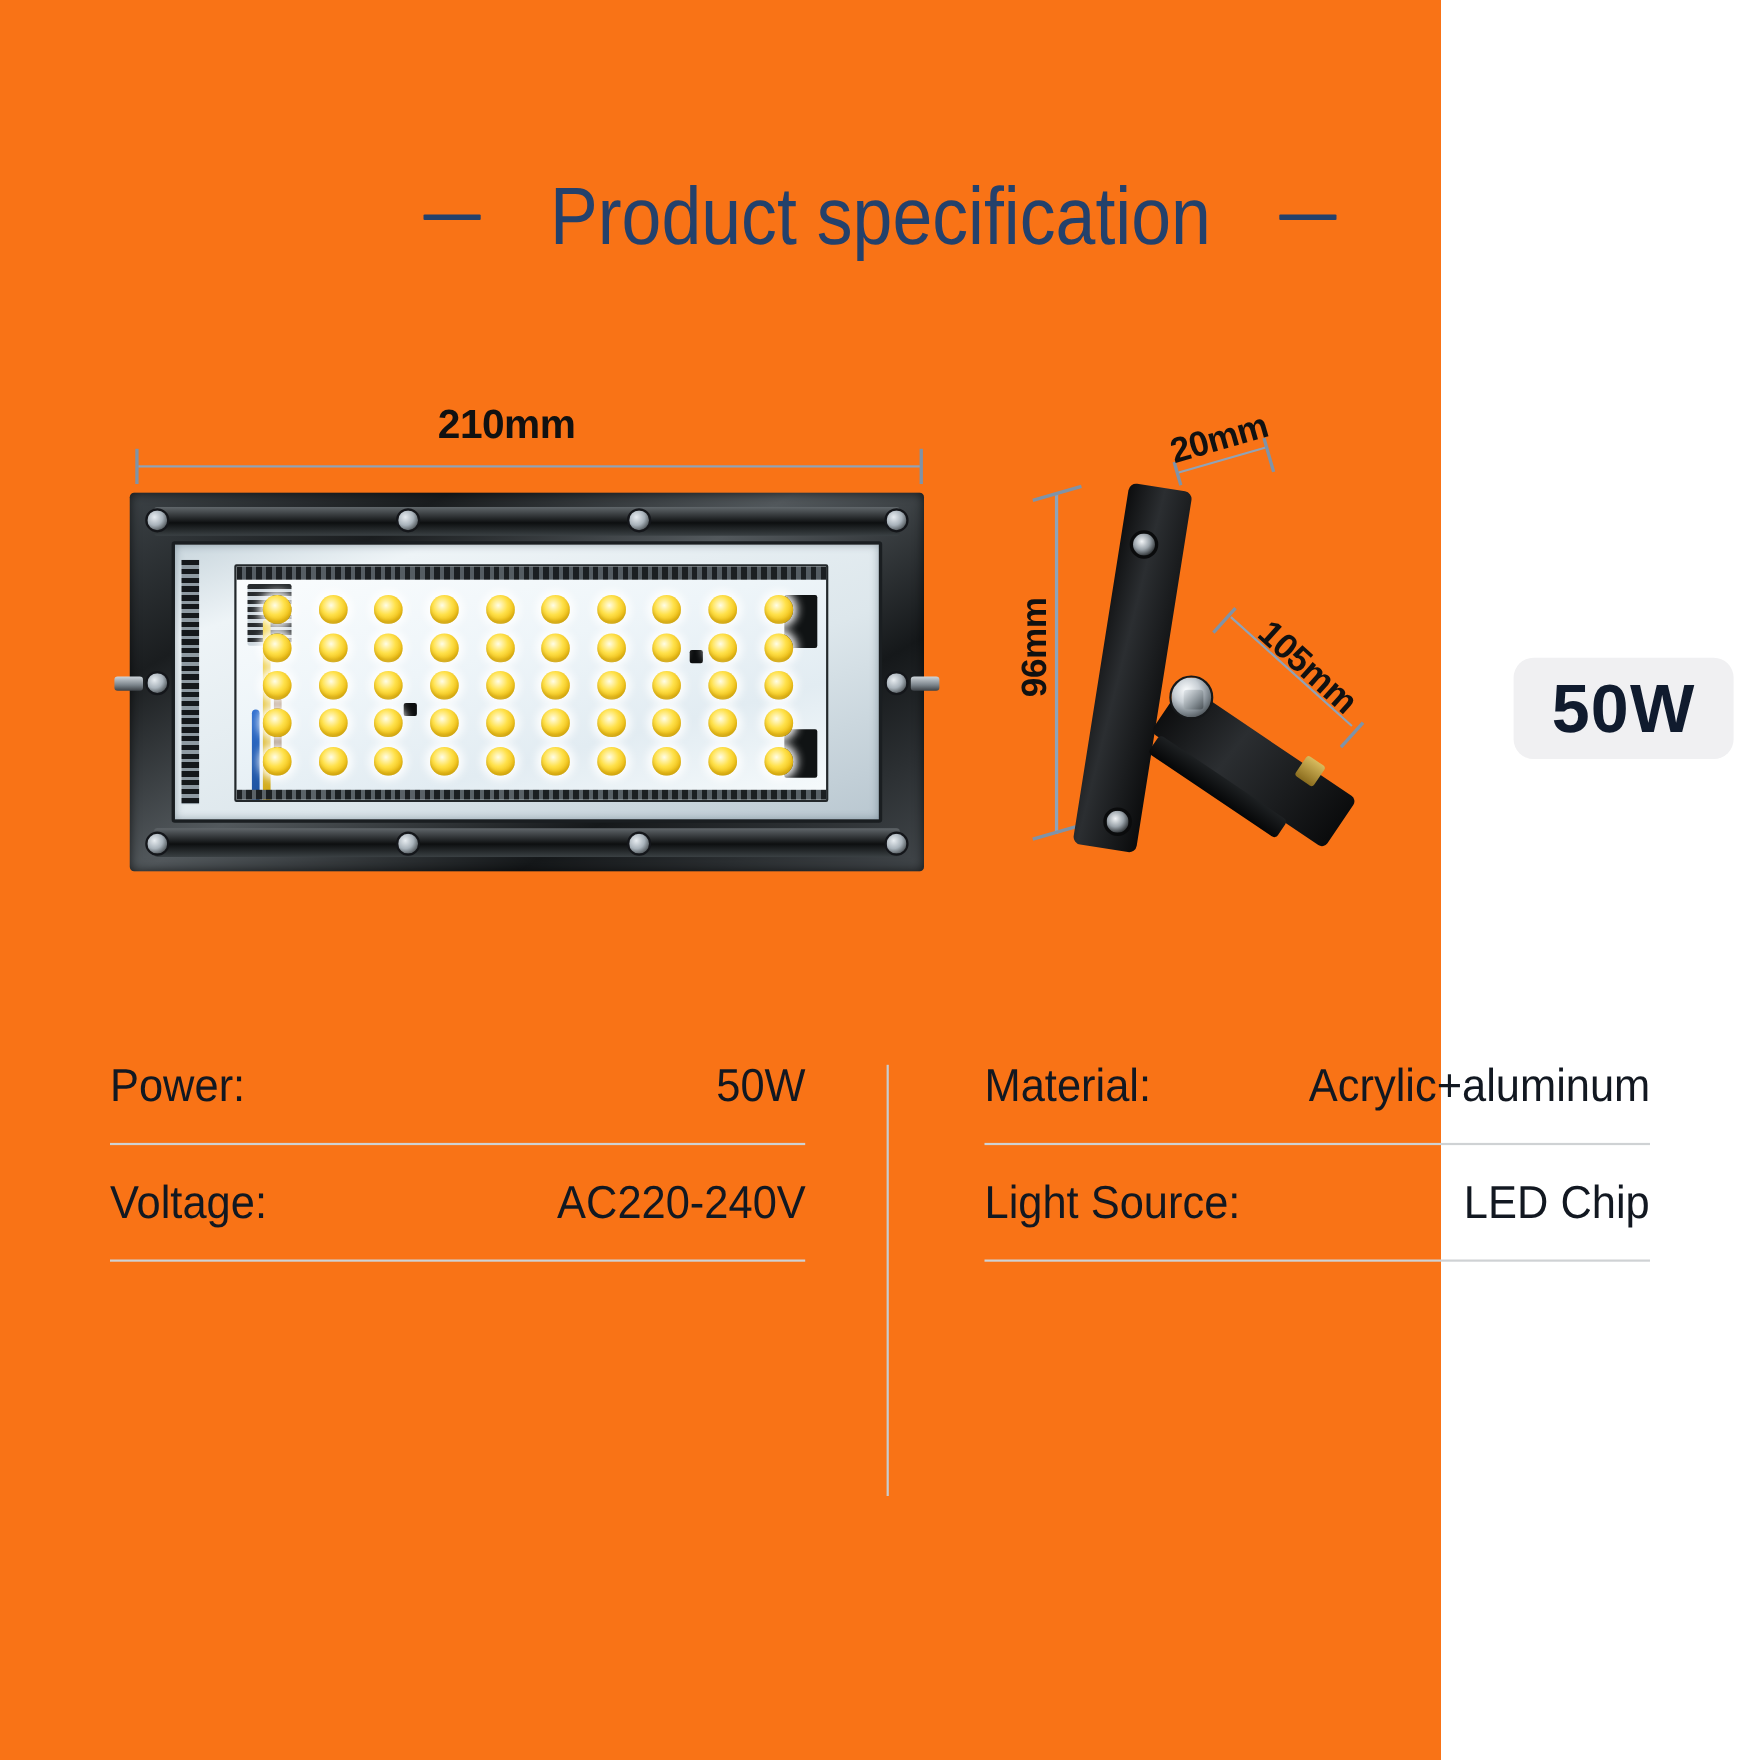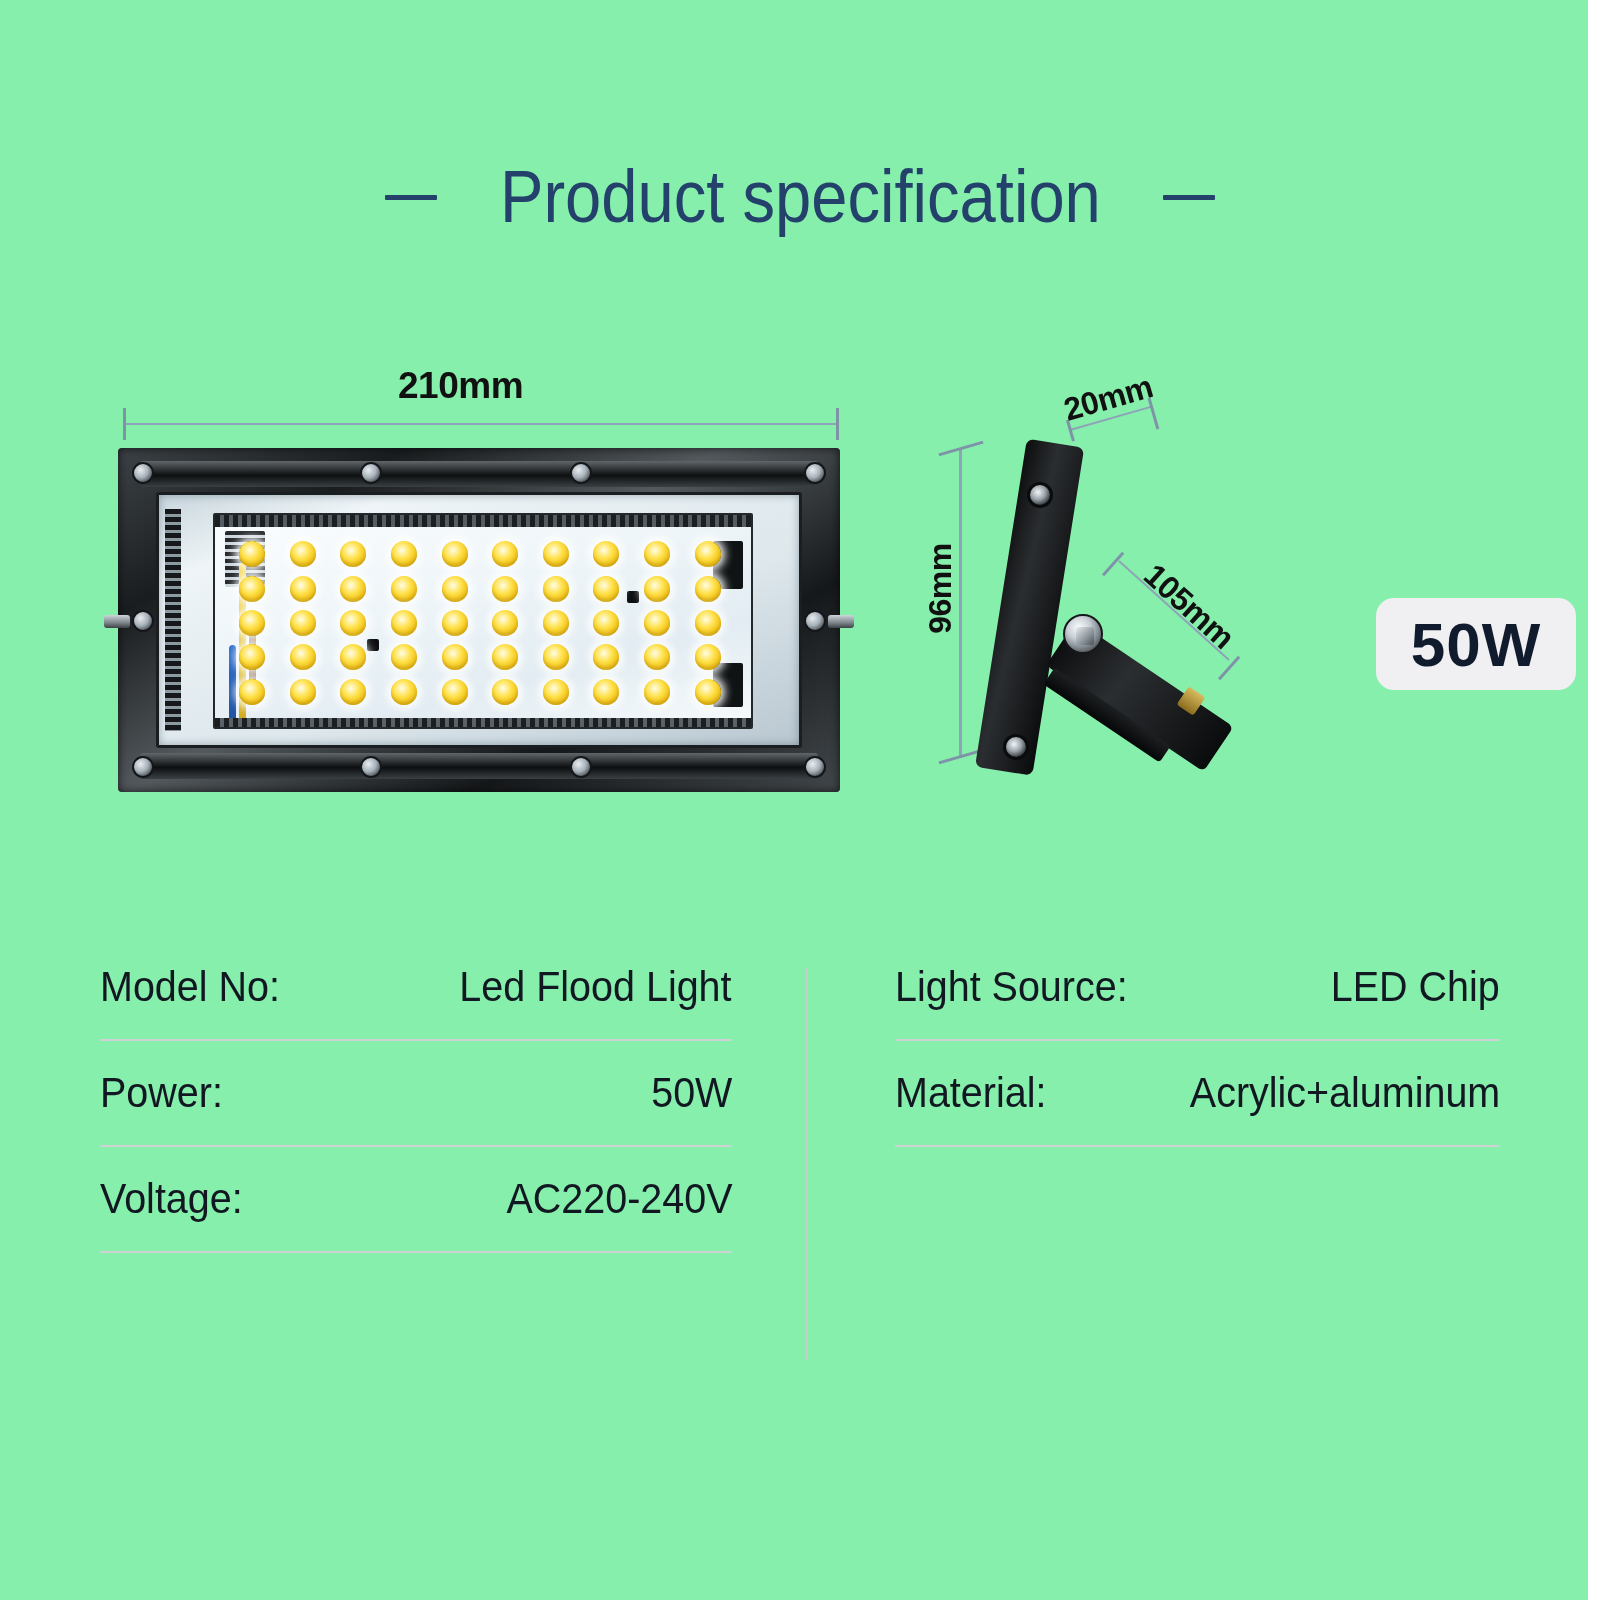--- a/index.html
+++ b/index.html
@@ -2,21 +2,21 @@
 <html><head>
 <meta charset="utf-8">
 <style>
   * { box-sizing: border-box; margin: 0; padding: 0; }
   html, body {
     width: 1600px; height: 1600px;
     background: #ffffff;
     font-family: "Liberation Sans", sans-serif;
     overflow: hidden;
   }
-  #page { position: relative; width: 1588px; height: 1600px; background: #86efac; }
+  #page { position: relative; width: 1310px; height: 1600px; background: #f97316; }
 
   
   .title-wrap {
     position: absolute; left: 0; top: 160px; width: 1600px;
     display: flex; align-items: center; justify-content: center; gap: 22px;
   }
   .title-dash { width: 52px; height: 5px; background: #24416b; border-radius: 1px; }
   .title-text {
     font-size: 74px; font-weight: 400; color: #24416b;
     letter-spacing: 0px; transform: scaleX(0.88); transform-origin: center;
@@ -298,39 +298,35 @@
     <div class="b-gold"></div>
     <div class="b-bolt"></div>
   </div>
 
   <div class="badge">
     <span class="badge-text">50W</span>
   </div>
 
   <div class="spec-table spec-left">
     <div class="spec-row">
-      <span class="spec-key">Model No:</span>
-      <span class="spec-value">Led Flood Light</span>
-    </div>
-    <div class="spec-row">
       <span class="spec-key">Power:</span>
       <span class="spec-value">50W</span>
     </div>
     <div class="spec-row">
       <span class="spec-key">Voltage:</span>
       <span class="spec-value">AC220-240V</span>
     </div>
   </div>
 
   <div class="v-divider"></div>
 
   <div class="spec-table spec-right">
     <div class="spec-row">
+      <span class="spec-key">Material:</span>
+      <span class="spec-value">Acrylic+aluminum</span>
+    </div>
+    <div class="spec-row">
       <span class="spec-key">Light Source:</span>
       <span class="spec-value">LED Chip</span>
     </div>
-    <div class="spec-row">
-      <span class="spec-key">Material:</span>
-      <span class="spec-value">Acrylic+aluminum</span>
-    </div>
   </div>
 
 </div>
 
 </body></html>

